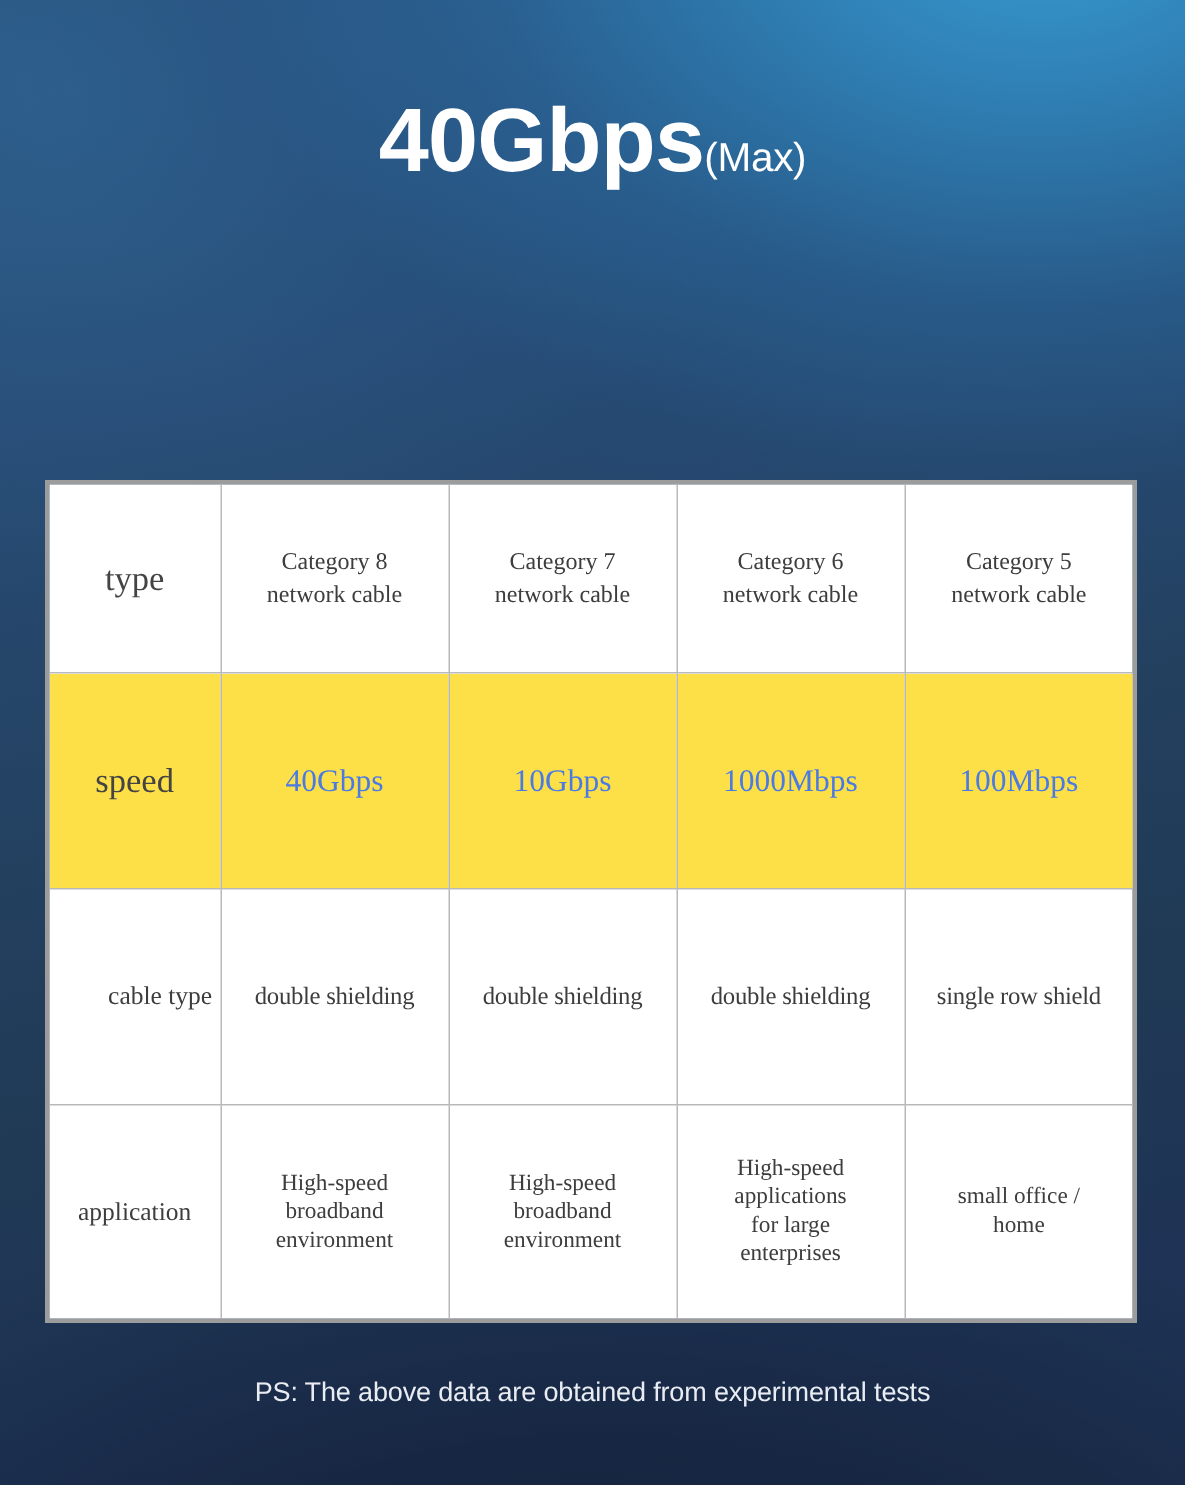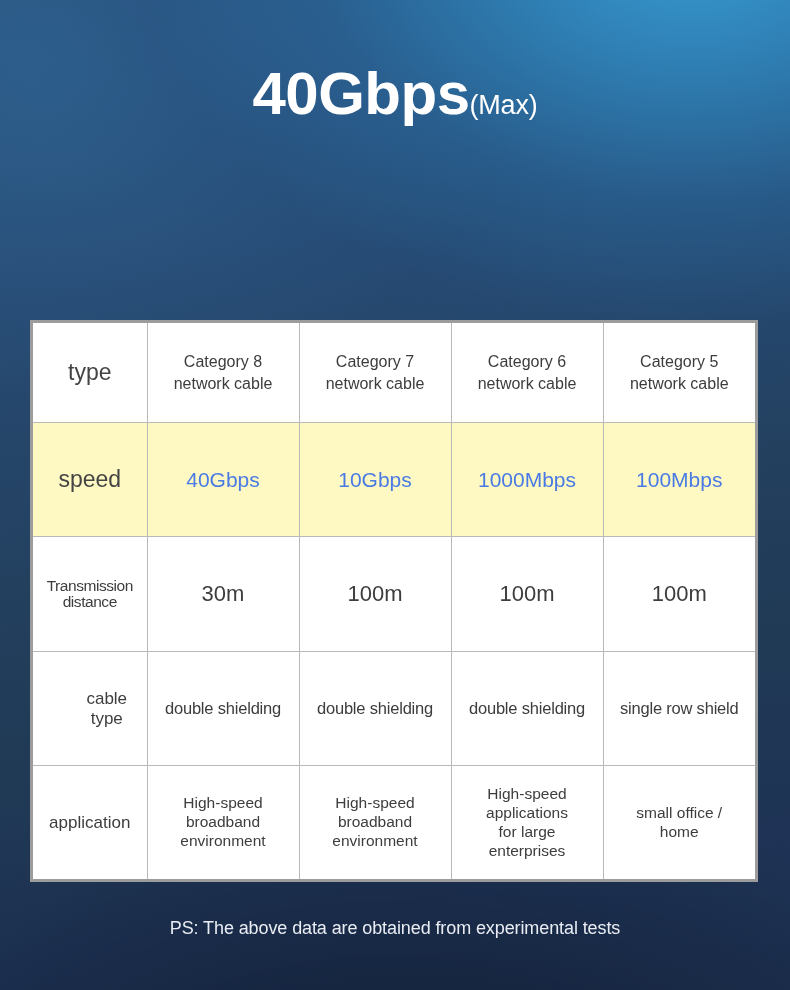--- a/index.html
+++ b/index.html
@@ -100,20 +100,21 @@
     box-sizing: border-box;
     border: 3px solid #9c9c9c;
     background: #ffffff;
   }
   table.spec {
     width: 100%;
     height: 100%;
     border-collapse: collapse;
     table-layout: fixed;
     background: #ffffff;
+    font-family: Liberation Serif, serif;
   }
   table.spec col.label-col { width: 114px; }
   table.spec col.data-col  { width: 152px; }
 
   table.spec td {
     border: 1px solid #b9b9b9;
     text-align: center;
     vertical-align: middle;
     color: #3b3b3b;
     padding: 0 2px;
@@ -134,21 +135,21 @@
   tr.row-dist   td { height: 96px; }
   tr.row-cable  td { height: 96px; }
   tr.row-cond   td { height: 94px; }
   tr.row-app    td { height: 95px; }
 
   
   tr.row-type td.label { font-size: 23px; font-weight: 400; color: #444; }
   tr.row-type td.data  { font-size: 16px; line-height: 1.35; color: #3d3d3d; }
 
   
-  tr.row-speed td { background: #fef9c3; }
+  tr.row-speed td { background: #fde047; }
   tr.row-speed td.label { font-size: 23px; color: #444; }
   tr.row-speed td.data  { font-size: 21px; color: #4a7ae4; }
 
   
   tr.row-dist td.label {
     font-size: 15.5px;
     line-height: 1.02;
     color: #3d3d3d;
     letter-spacing: -0.45px;
     padding: 0 0px;
@@ -237,32 +238,20 @@
         </tr>
 
         <tr class="row-speed">
           <td class="label">speed</td>
           <td class="data">40Gbps</td>
           <td class="data">10Gbps</td>
           <td class="data">1000Mbps</td>
           <td class="data">100Mbps</td>
         </tr>
 
-        <tr class="row-dist">
-          <td class="label">
-            <span class="cell-lines">
-              <span class="ln">Transmission</span>
-              <span class="ln">distance</span>
-            </span>
-          </td>
-          <td class="data">30m</td>
-          <td class="data">100m</td>
-          <td class="data">100m</td>
-          <td class="data">100m</td>
-        </tr>
 
         <tr class="row-cable">
           <td class="label">cable type</td>
           <td class="data">double shielding</td>
           <td class="data">double shielding</td>
           <td class="data">double shielding</td>
           <td class="data">single row shield</td>
         </tr>
 
 

